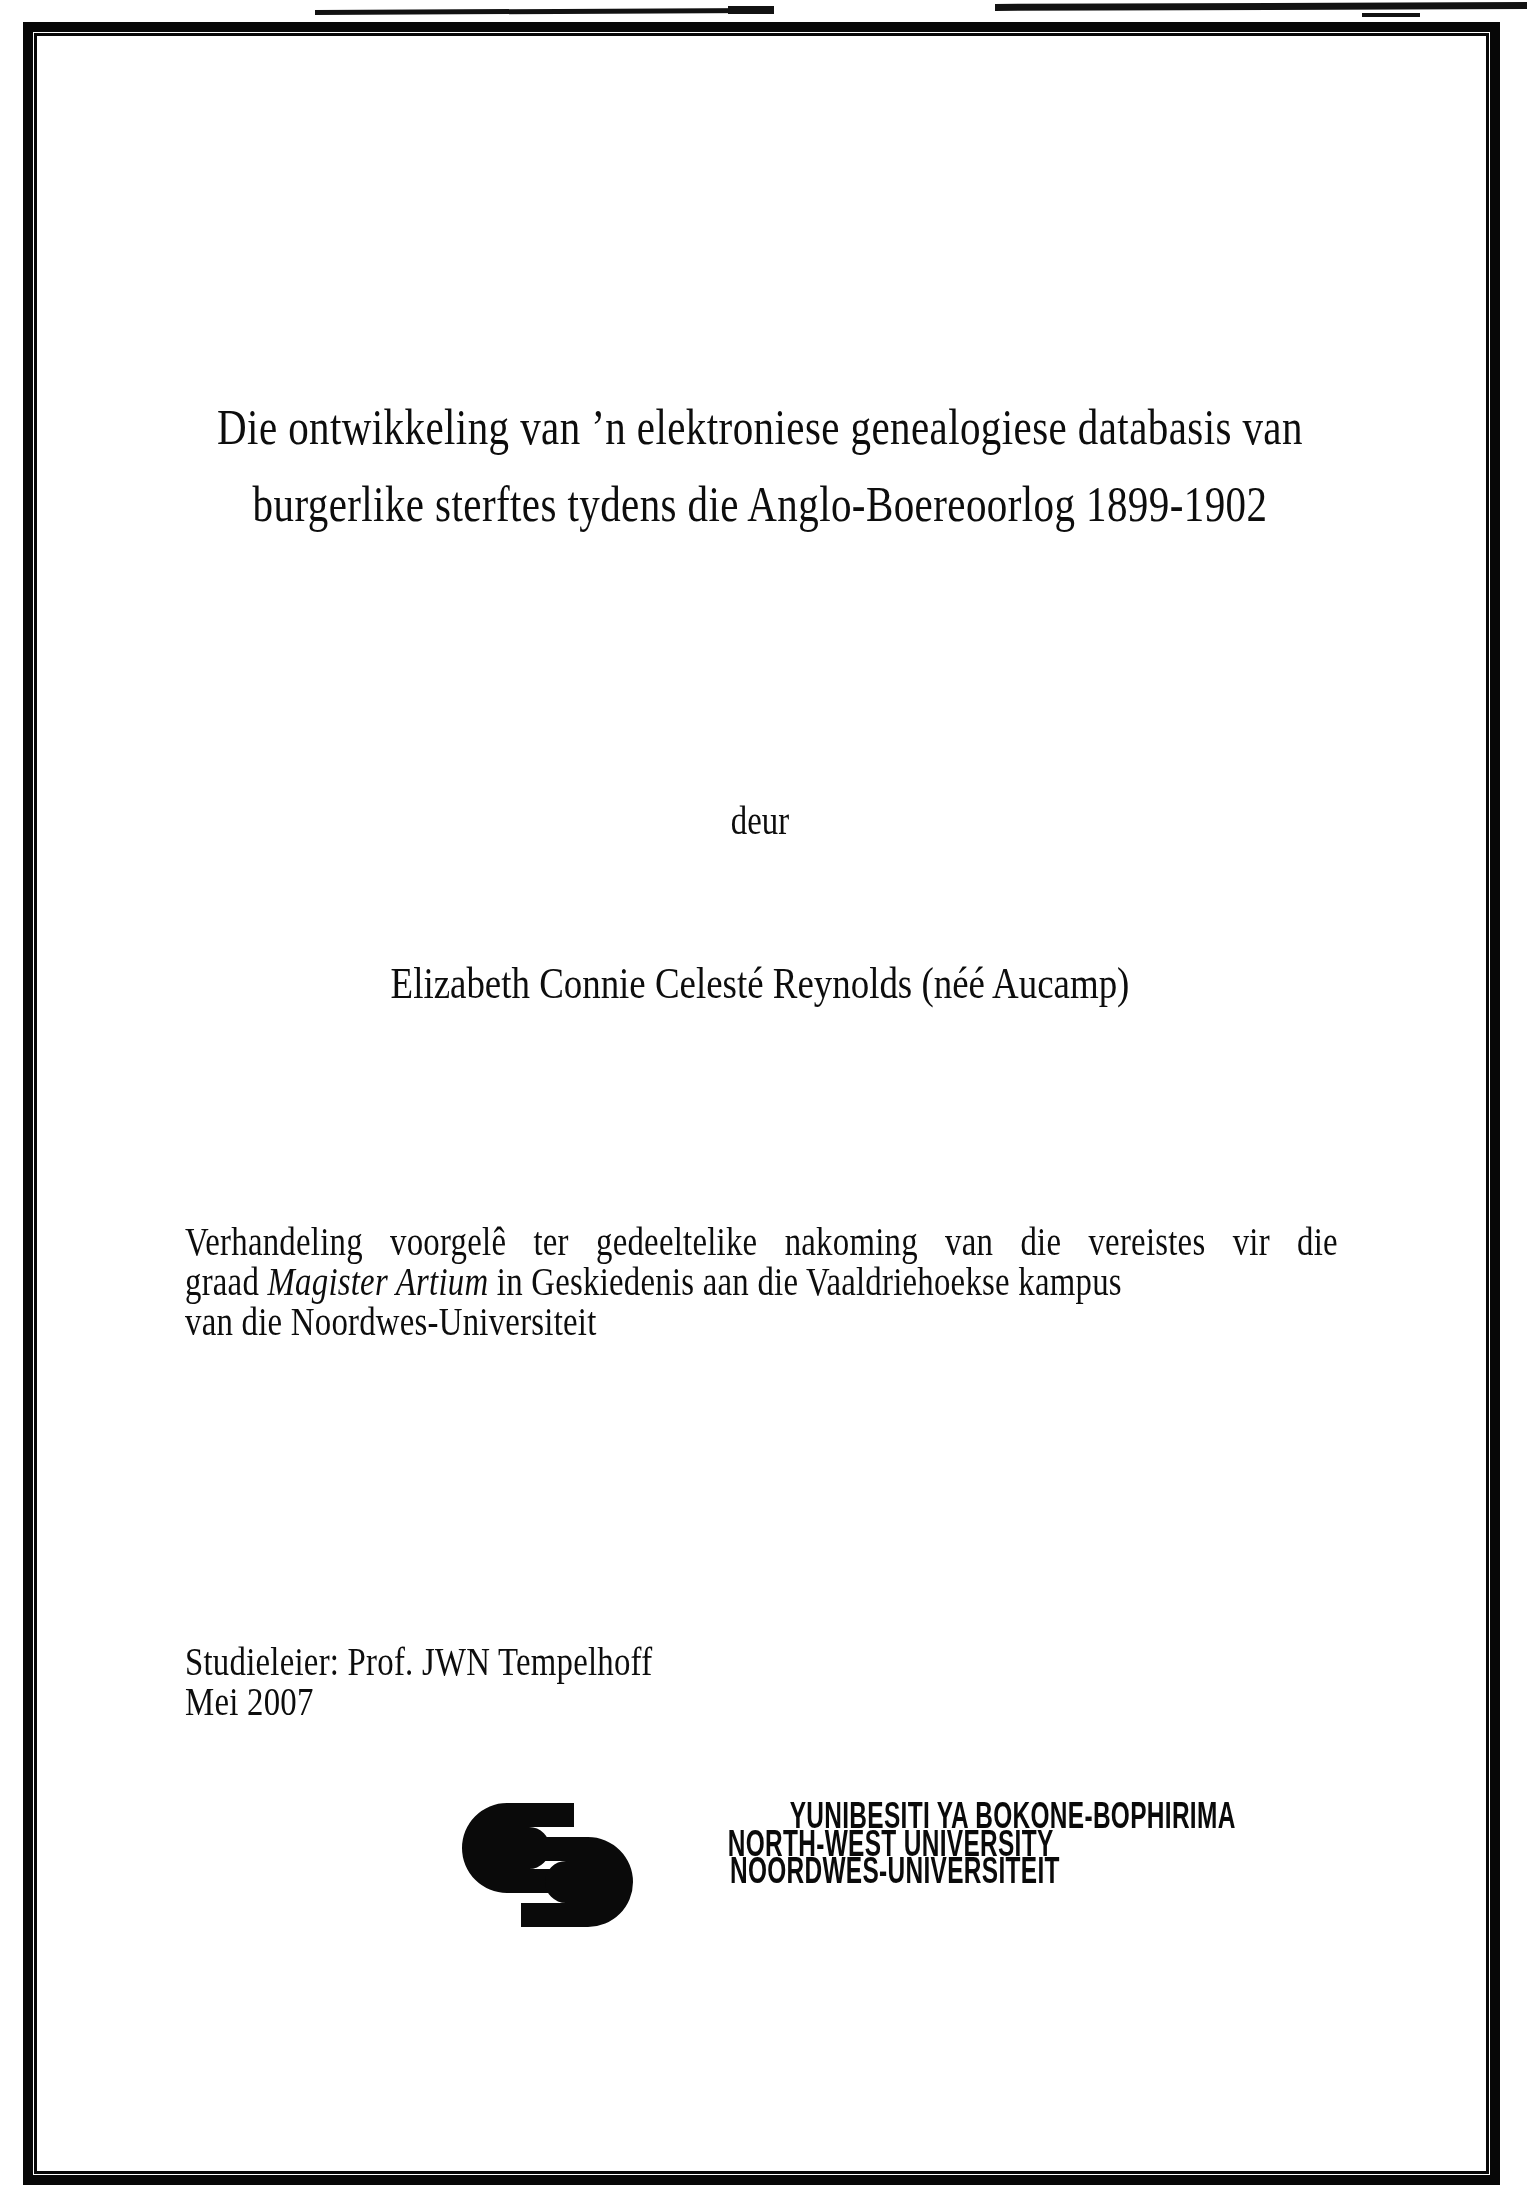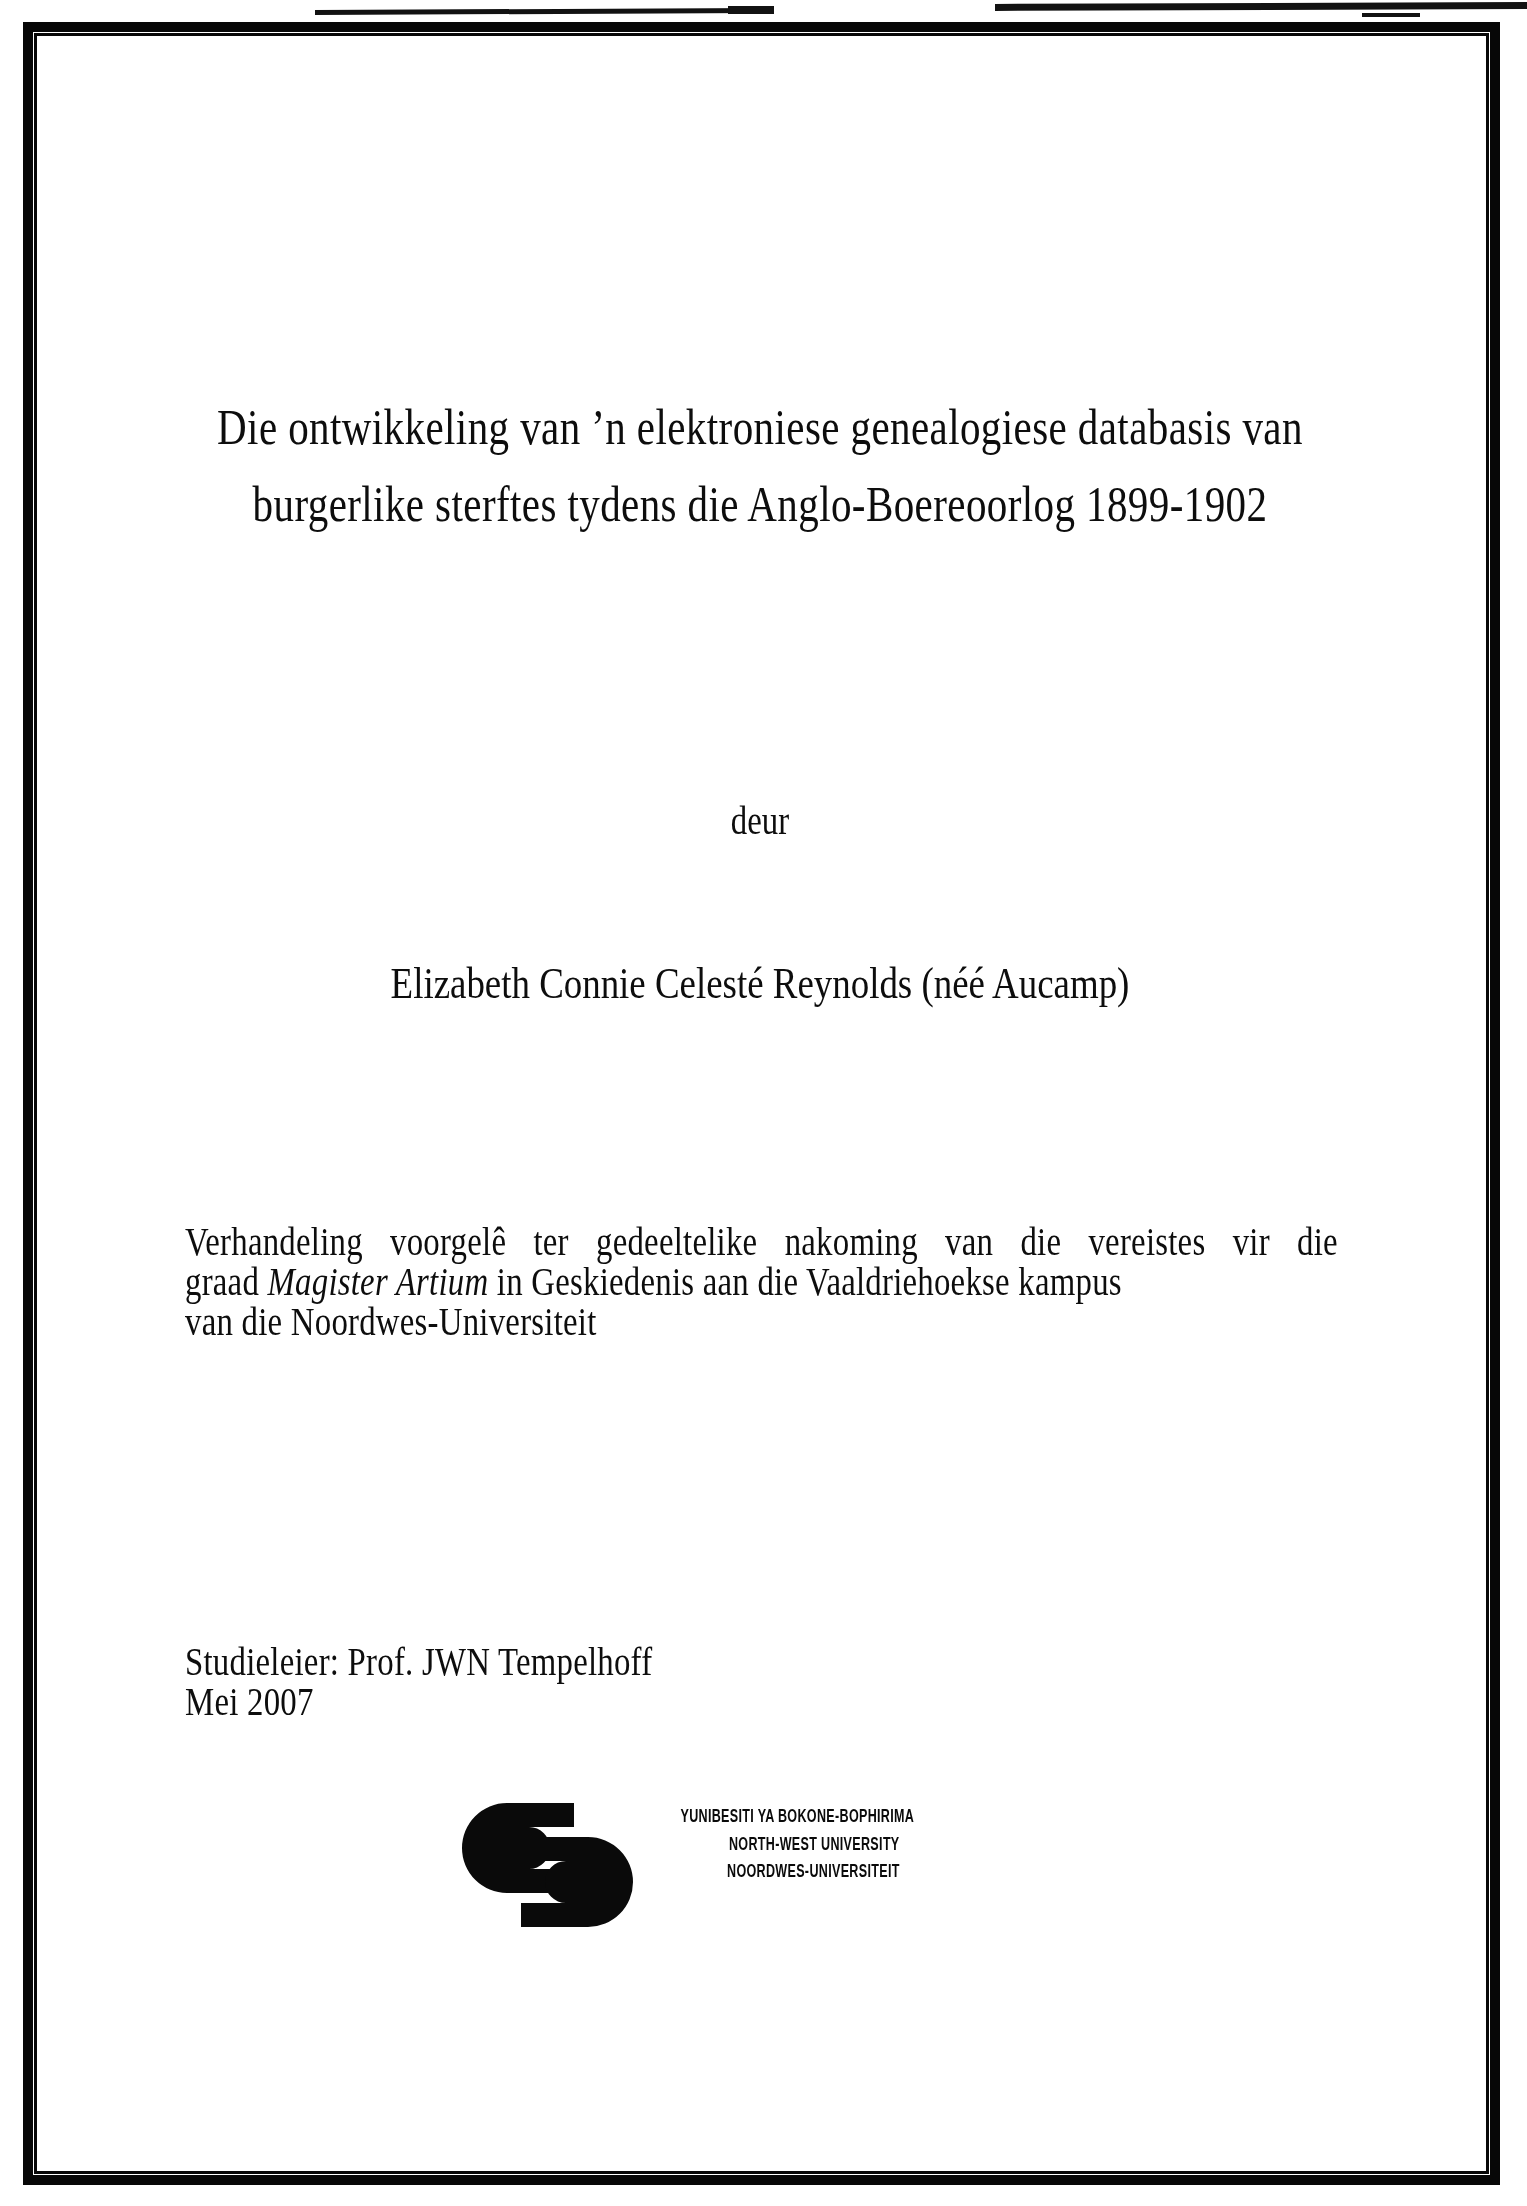--- a/index.html
+++ b/index.html
@@ -76,21 +76,21 @@
     height: 124px;
   }
   .logo-text {
     position: absolute;
     left: 560px;
     top: 1802px;
     width: 340px;
     text-align: right;
     font-family: "Liberation Sans", sans-serif;
     font-weight: 700;
-    font-size: 19px;
+    font-size: 37px;
     line-height: 27.5px;
     color: #0a0a0a;
     letter-spacing: 0.5px;
     white-space: nowrap;
   }
   .logo-text .line {
     display: block;
   }
   .logo-text .line > span {
     display: inline-block;

